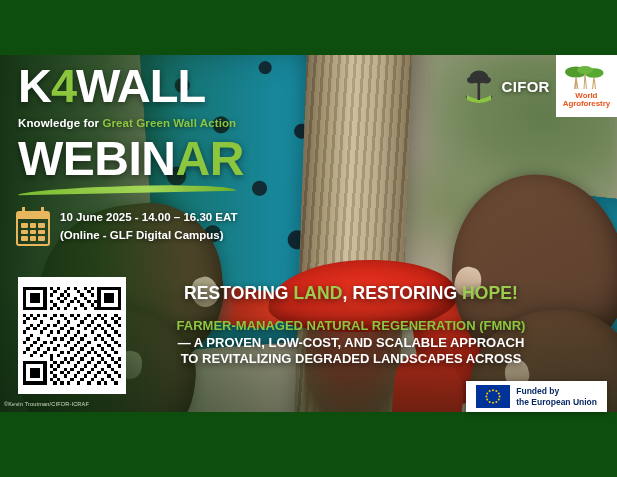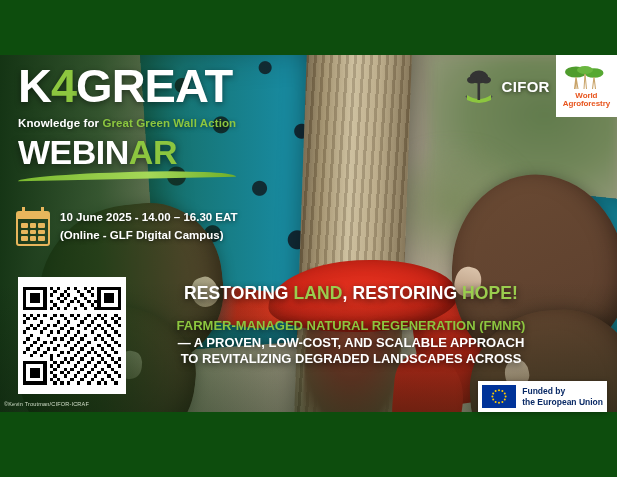--- a/index.html
+++ b/index.html
@@ -101,21 +101,21 @@
     background:linear-gradient(180deg,rgba(0,0,0,0),rgba(10,30,10,.42));}
 
   
   .brand{position:absolute;left:18px;top:62px;}
   .k4{font-size:47px;font-weight:700;color:#fff;letter-spacing:-1px;line-height:1;
     text-shadow:0 2px 6px rgba(0,0,0,.45);}
   .k4 .g{color:#8cc63f;}
   .tagline{margin-top:8px;font-size:11.5px;font-weight:700;color:#fff;letter-spacing:.1px;
     text-shadow:0 1px 4px rgba(0,0,0,.5);}
   .tagline .g{color:#8cc63f;}
-  .webinar{margin-top:6px;font-size:34px;font-weight:700;color:#fff;letter-spacing:-.5px;line-height:1;
+  .webinar{margin-top:6px;font-size:48px;font-weight:700;color:#fff;letter-spacing:-.5px;line-height:1;
     text-shadow:0 2px 7px rgba(0,0,0,.5);}
   .webinar .g{color:#8cc63f;}
   .stroke{margin-top:3px;width:218px;height:7px;
     background:linear-gradient(90deg,#7ab92f,#a5d858 60%,#6fae28);
     border-radius:60% 40% 55% 45%/100% 100% 0 0;transform:skewY(-1.2deg);}
 
   .datebox{position:absolute;left:16px;top:209px;display:flex;align-items:flex-start;gap:10px;}
   .cal{width:30px;height:31px;border:2.5px solid #e8b65c;border-radius:3px;position:relative;flex:none;margin-top:2px;}
   .cal:before{content:"";position:absolute;left:4px;right:4px;top:-6px;height:6px;
     border-left:3px solid #e8b65c;border-right:3px solid #e8b65c;}
@@ -139,21 +139,21 @@
 
   
   .logos{position:absolute;right:0;top:55px;display:flex;align-items:stretch;height:62px;}
   .cifor{display:flex;align-items:center;gap:3px;padding:0 6px;}
   .cifor-mark{position:relative;width:40px;height:40px;}
   .cifor-txt{color:#fff;font-size:15px;font-weight:700;letter-spacing:.3px;text-shadow:0 1px 4px rgba(0,0,0,.6);}
   .agro{background:#fff;padding:4px 7px 3px;display:flex;flex-direction:column;align-items:center;justify-content:center;}
   .agro-txt{font-size:8px;font-weight:700;color:#e8561f;line-height:1.02;text-align:center;letter-spacing:-.1px;margin-top:1px;}
 
   .eu{position:absolute;right:10px;top:381px;background:#fff;display:flex;align-items:center;gap:6px;
-    padding:4px 4px;box-shadow:0 1px 5px rgba(0,0,0,.35);}
+    padding:4px 10px;box-shadow:0 1px 5px rgba(0,0,0,.35);}
   .eu-flag{width:34px;height:23px;background:#003399;position:relative;flex:none;}
   .eu-txt{font-size:8.5px;font-weight:700;color:#0a2a66;line-height:1.22;}
 </style>
 </head>
 <body>
 
 <div class="poster">
 
   <div class="photo">
     <div class="ph-ground"></div>
@@ -173,21 +173,21 @@
     <div class="hand hand-r2"></div>
     <div class="nail n1"></div>
     <div class="nail n2"></div>
     <div class="nail n3"></div>
     <div class="nail n4"></div>
     <div class="ph-shade"></div>
     <div class="ph-bottom"></div>
   </div>
 
   <div class="brand">
-    <div class="k4"><span>K</span><span class="g">4</span><span>GREAT</span></div>
+    <div class="k4"><span>K</span><span class="g">4</span><span>WALL</span></div>
     <div class="tagline"><span>Knowledge for </span><span class="g">Great Green Wall Action</span></div>
     <div class="webinar"><span>WEBIN</span><span class="g">AR</span></div>
     <div class="stroke"></div>
   </div>
 
   <div class="datebox">
     <div class="cal">
       <div class="cal-top"></div>
       <div class="dots">
         <i></i>

